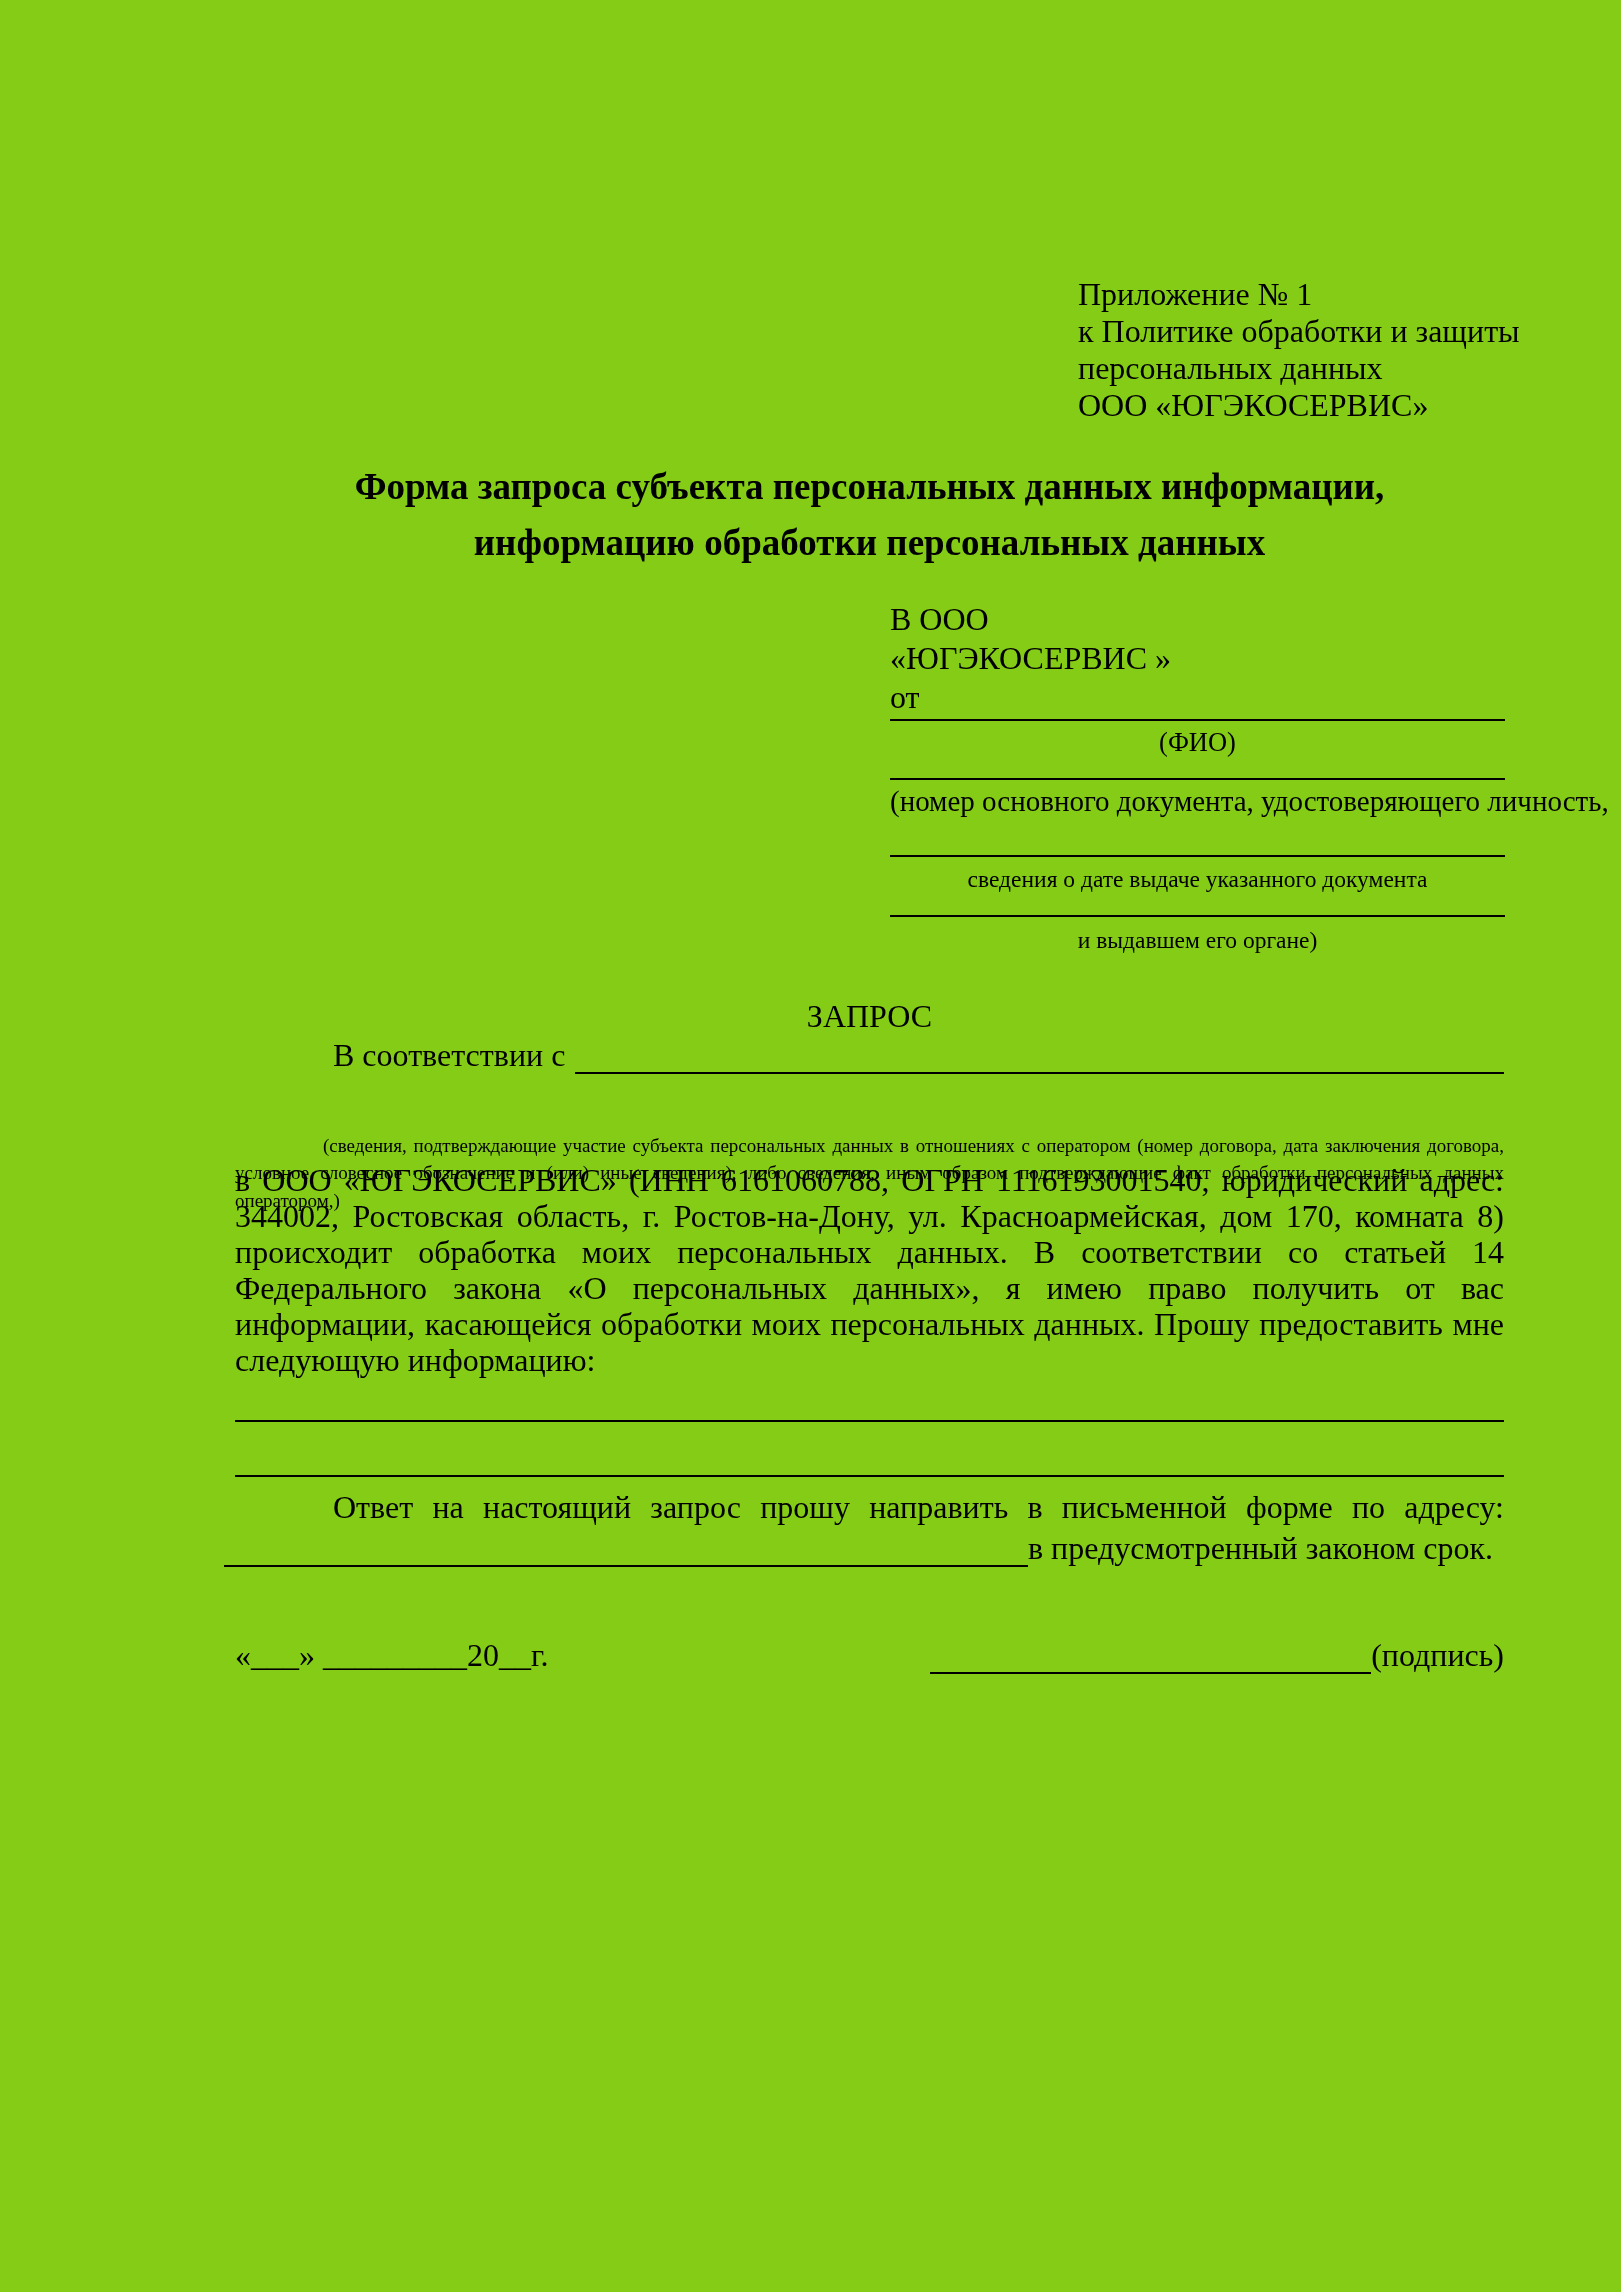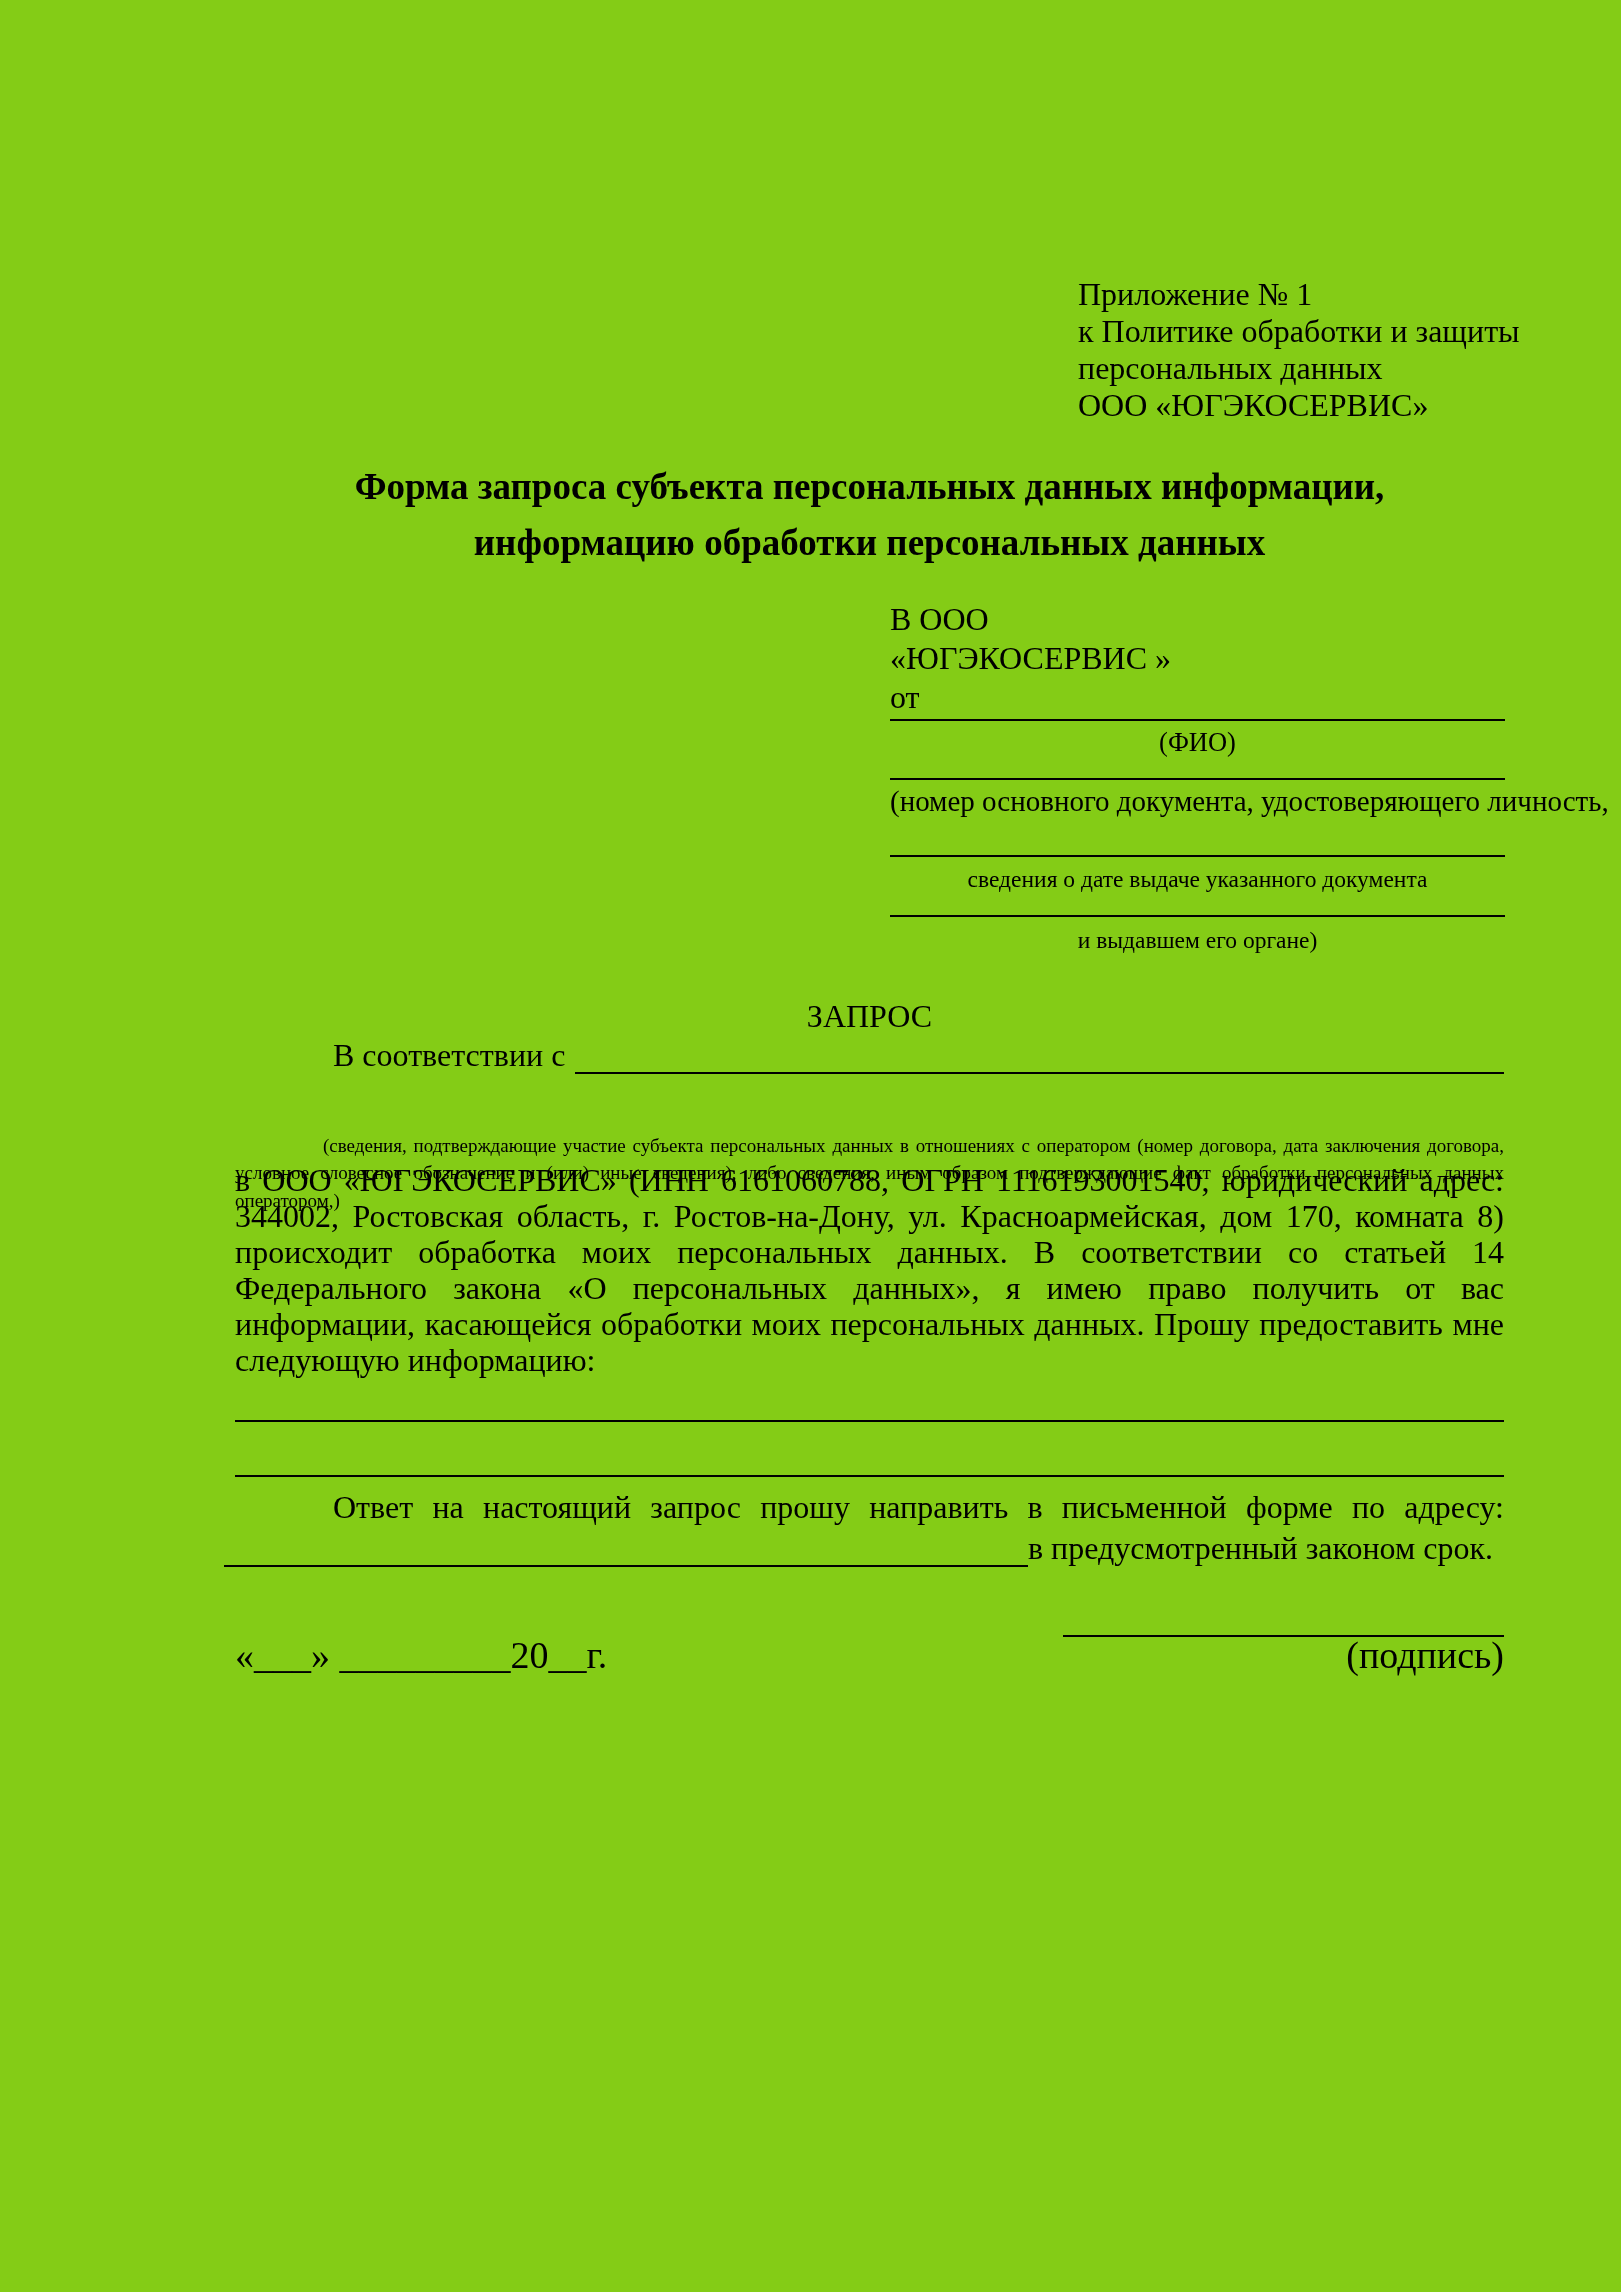--- a/index.html
+++ b/index.html
@@ -100,24 +100,24 @@
   }
   .reply-fill {
     flex: 1; height: 9.8px;
     border-bottom: 2.9px solid #000;
   }
   .reply-tail { white-space: nowrap; }
 
   .footer-row {
     left: 235px; top: 1637px; width: 1269px; height: 37px;
     display: flex; justify-content: space-between; align-items: flex-end;
-    font-size: 38px; line-height: 37px;
+    font-size: 32px; line-height: 37px;
   }
   .date-field { white-space: nowrap; }
-  .sig-group { display: flex; align-items: flex-end; flex-direction: column; }
+  .sig-group { display: flex; align-items: flex-end; }
   .sig-line {
     width: 441px; height: 9.8px;
     border-bottom: 2.9px solid #000;
   }
   .sig-caption { white-space: nowrap; }
 </style>
 </head>
 <body>
 
 <div class="page">

